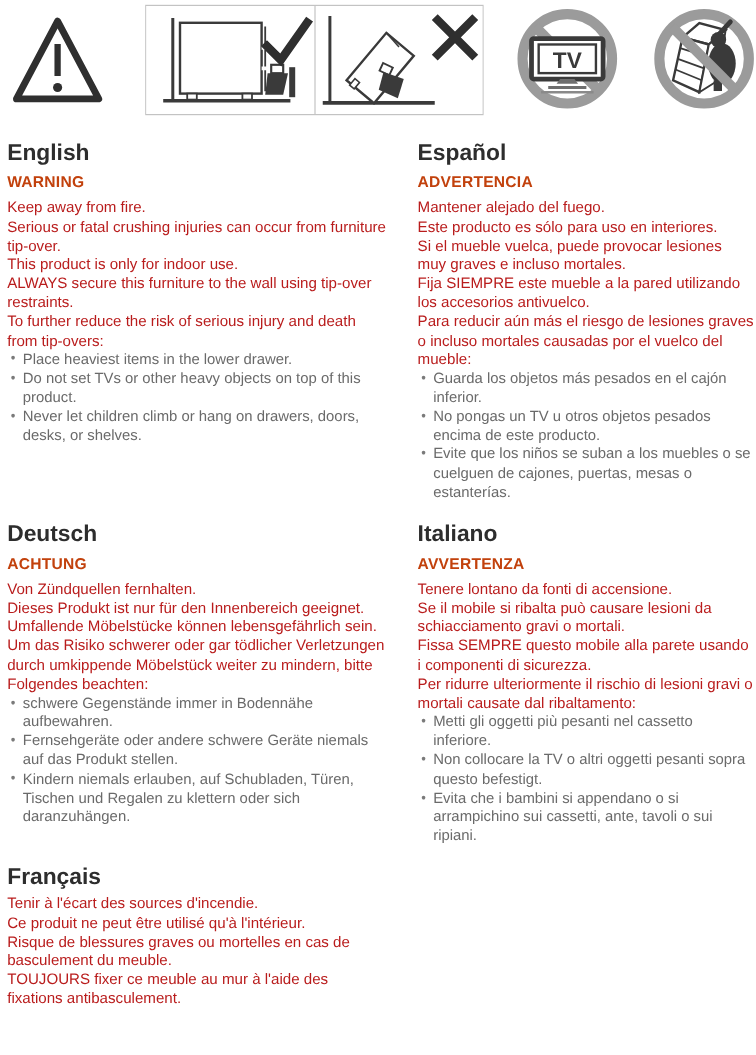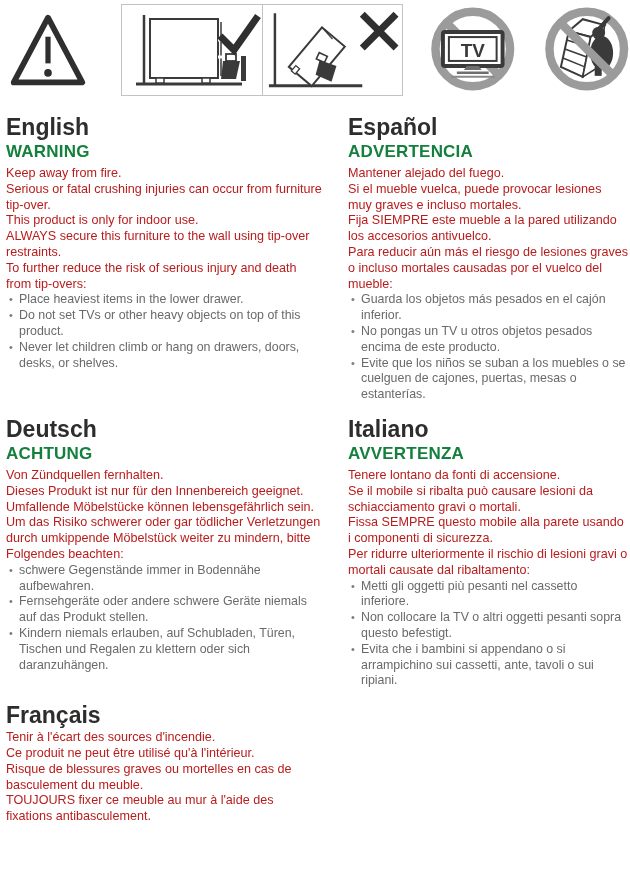--- a/index.html
+++ b/index.html
@@ -32,30 +32,30 @@
   
   .content {
     display: grid;
     grid-template-columns: 316px 280px;
     column-gap: 26px;
     row-gap: 15px;
     padding: 16px 4px 10px 6px;
   }
   section.lang { min-width: 0; }
   h1.language {
-    font-size: 23px;
+    font-size: 19px;
     font-weight: 700;
     color: #2d2d2d;
     margin: 0 0 3px 0;
     line-height: 23px;
   }
   h2.warnword {
-    font-size: 17px;
+    font-size: 13px;
     font-weight: 700;
-    color: #15803d;
+    color: #c2410c;
     margin: 0 0 5px 0;
     line-height: 19px;
     letter-spacing: 0.2px;
   }
   p.para {
     margin: 0;
     font-size: 12.6px;
     line-height: 15.8px;
     color: #b91c1c;
   }
@@ -162,20 +162,21 @@
     <div class="bullet">
       <span class="dot">•</span>
       <span class="btxt">Never let children climb or hang on drawers, doors, desks, or shelves.</span>
     </div>
   </section>
 
   <section class="lang">
     <h1 class="language">Español</h1>
     <h2 class="warnword">ADVERTENCIA</h2>
     <p class="para">Mantener alejado del fuego.</p>
+    <p class="para">Este producto es sólo para uso en interiores.</p>
     <p class="para">Si el mueble vuelca, puede provocar lesiones muy graves e incluso mortales.</p>
     <p class="para">Fija SIEMPRE este mueble a la pared utilizando los accesorios antivuelco.</p>
     <p class="para">Para reducir aún más el riesgo de lesiones graves o incluso mortales causadas por el vuelco del mueble:</p>
     <div class="bullet">
       <span class="dot">•</span>
       <span class="btxt">Guarda los objetos más pesados en el cajón inferior.</span>
     </div>
     <div class="bullet">
       <span class="dot">•</span>
       <span class="btxt">No pongas un TV u otros objetos pesados encima de este producto.</span>

